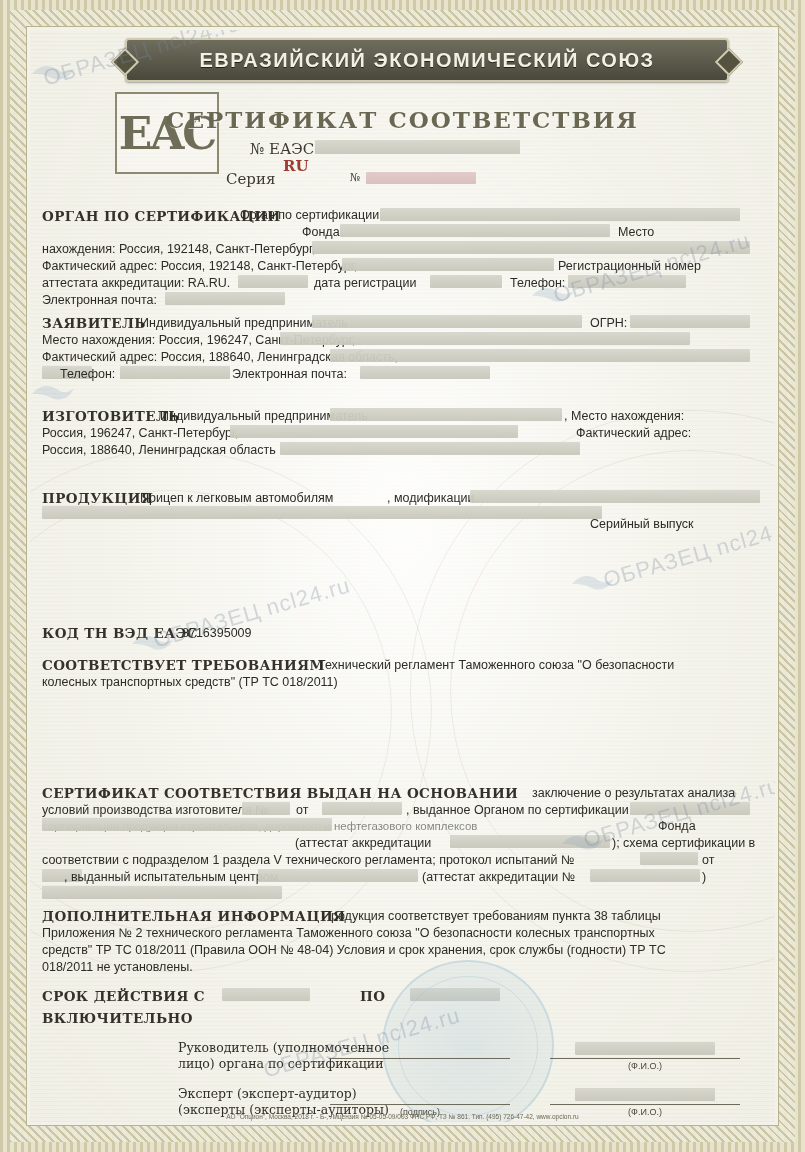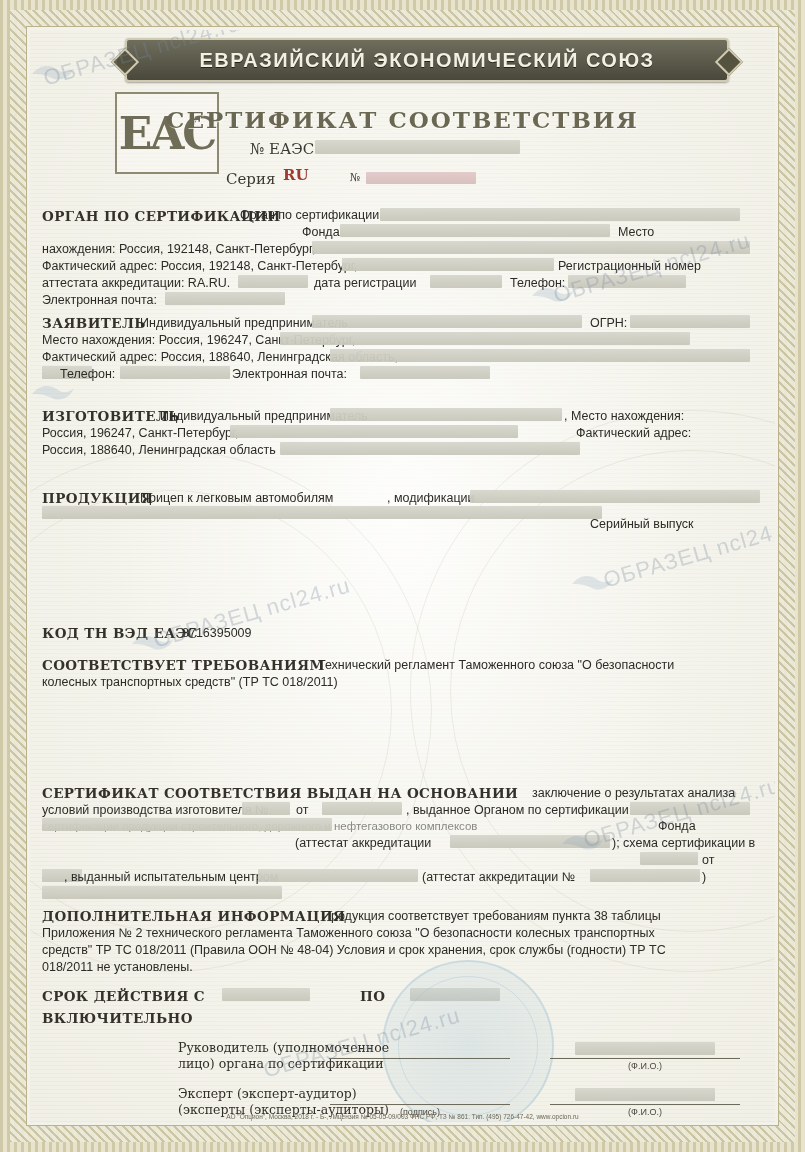--- a/index.html
+++ b/index.html
@@ -241,21 +241,21 @@
     </div>
 
     <div class="eac-mark">EAC</div>
 
     <div class="doc-title">СЕРТИФИКАТ СООТВЕТСТВИЯ</div>
 
     <div class="num-line" style="left:220px; top:110px;">№ ЕАЭС</div>
     <div class="red" style="left:285px; top:110px; width:205px; height:14px;"></div>
 
     <div class="num-line" style="left:196px; top:140px;">Серия</div>
-    <div class="num-line" style="left:253px; top:136px; color:#9c3b32; font-weight:bold;">RU</div>
+    <div class="num-line" style="left:253px; top:127px; color:#9c3b32; font-weight:bold;">RU</div>
     <div class="num-line small" style="left:320px; top:141px; font-size:11px;">№</div>
     <div class="red pink" style="left:336px; top:142px; width:110px; height:12px;"></div>
 
     <div class="sec-label" style="left:12px; top:178px;">ОРГАН ПО СЕРТИФИКАЦИИ</div>
     <div class="txt" style="left:210px; top:178px;">Орган по сертификации</div>
     <div class="red" style="left:350px; top:178px; width:360px; height:13px;"></div>
     <div class="txt" style="left:272px; top:195px;">Фонда</div>
     <div class="red" style="left:310px; top:194px; width:270px; height:13px;"></div>
     <div class="txt" style="left:588px; top:195px;">Место</div>
     <div class="txt" style="left:12px; top:212px;">нахождения: Россия, 192148, Санкт-Петербург,</div>
@@ -318,20 +318,21 @@
     <div class="txt" style="left:266px; top:773px;">от</div>
     <div class="red" style="left:292px; top:772px; width:80px; height:13px;"></div>
     <div class="txt" style="left:376px; top:773px;">, выданное Органом по сертификации</div>
     <div class="red" style="left:600px; top:772px; width:120px; height:13px;"></div>
     <div class="txt" style="left:628px; top:789px;">Фонда</div>
     <div class="txt small" style="left:12px; top:790px; opacity:0.55;">сертификации продукции строительного, дорожного и нефтегазового комплексов</div>
     <div class="red" style="left:12px; top:788px; width:290px; height:13px;"></div>
     <div class="txt" style="left:265px; top:806px;">(аттестат аккредитации</div>
     <div class="red" style="left:420px; top:805px; width:160px; height:13px;"></div>
     <div class="txt" style="left:582px; top:806px;">); схема сертификации в</div>
+    <div class="txt" style="left:12px; top:823px;">соответствии с подразделом 1 раздела V технического регламента; протокол испытаний №</div>
     <div class="red" style="left:610px; top:822px; width:58px; height:13px;"></div>
     <div class="txt" style="left:672px; top:823px;">от</div>
     <div class="red" style="left:12px; top:839px; width:40px; height:13px;"></div>
     <div class="txt" style="left:34px; top:840px;">, выданный испытательным центром</div>
     <div class="red" style="left:228px; top:839px; width:160px; height:13px;"></div>
     <div class="txt" style="left:392px; top:840px;">(аттестат аккредитации №</div>
     <div class="red" style="left:560px; top:839px; width:110px; height:13px;"></div>
     <div class="txt" style="left:672px; top:840px;">)</div>
     <div class="red" style="left:12px; top:856px; width:240px; height:13px;"></div>
 

